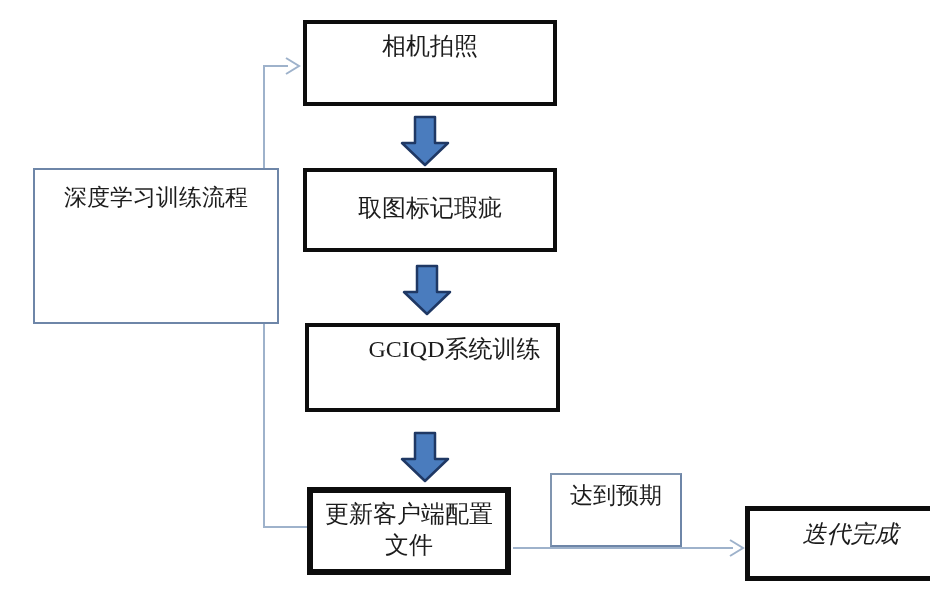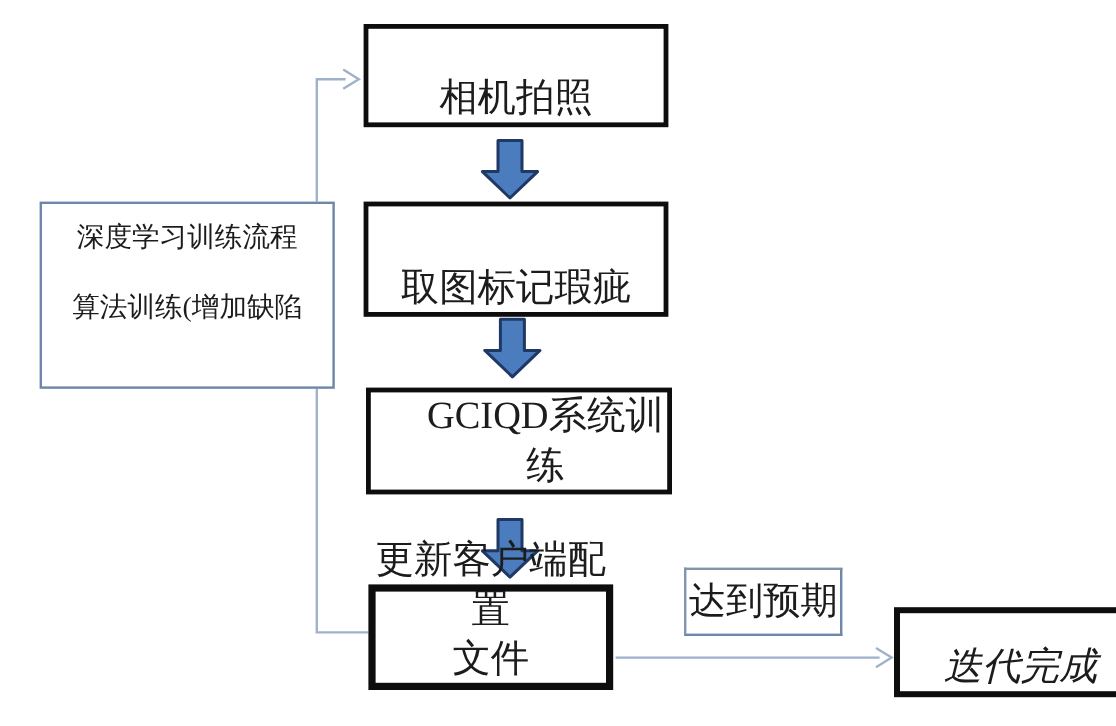--- a/index.html
+++ b/index.html
@@ -28,43 +28,42 @@
     box-sizing: border-box;
     background: #ffffff;
     display: flex;
     flex-direction: column;
     align-items: center;
     text-align: center;
     line-height: 1.28;
   }
   .node-dark {
     border: 4px solid #0d0d0d;
-    font-size: 32px;
-    justify-content: flex-end;
+    font-size: 24px;
   }
   .node-camera  { left: 303px; top: 20px;  width: 254px; height: 86px;  padding-top: 7px; }
-  .node-mark    { left: 303px; top: 168px; width: 254px; height: 96px;  padding-top: 11px; }
+  .node-mark    { left: 303px; top: 168px; width: 254px; height: 84px;  padding-top: 21px; }
   .node-train   { left: 305px; top: 323px; width: 255px; height: 89px;  padding-top: 7px; padding-left: 44px; }
   .node-update  { left: 307px; top: 487px; width: 204px; height: 88px; padding-top: 6px; border-width: 6px; }
   .node-done    { left: 745px; top: 506px; width: 211px; height: 75px;  padding-top: 8px; border-width: 5px; font-style: italic; }
   .node-note {
     left: 3px; top: 168px; width: 246px; height: 156px;
     border: 2px solid #6e86a8;
     font-size: 23px;
     padding-top: 13px;
     line-height: 30px;
     margin-left: 30px;
   }
   .note-gap { height: 28px; }
   .node-expect {
-    left: 570px; top: 473px; width: 132px; height: 57px;
+    left: 550px; top: 473px; width: 132px; height: 74px;
     border: 2px solid #8095b0;
     border-bottom-color: #6e86a8;
     border-right-color: #6e86a8;
-    font-size: 31px;
+    font-size: 23px;
     padding-top: 6px;
   }
   .conn { fill: none; stroke-width: 2; }
   .blockarrow { stroke-width: 2.5; stroke-linejoin: round; }
 </style>
 </head>
 <body>
 
 <div class="canvas">
 
@@ -81,21 +80,20 @@
     </g>
 
     <polygon class="blockarrow" points="415,117 435,117 435,143 448,143 425,165 402,143 415,143" fill="#4a7cbe" stroke="#1f3864"></polygon>
     <polygon class="blockarrow" points="417,266 437,266 437,292 450,292 427,314 404,292 417,292" fill="#4a7cbe" stroke="#1f3864"></polygon>
     <polygon class="blockarrow" points="415,433 435,433 435,459 448,459 425,481 402,459 415,459" fill="#4a7cbe" stroke="#1f3864"></polygon>
   </svg>
 
   <div class="node node-note">
     <div>深度学习训练流程</div>
     <div class="note-gap"></div>
-    <div>算法训练(增加缺陷</div>
   </div>
 
   <div class="node node-dark node-camera">
     <div>相机拍照</div>
   </div>
 
   <div class="node node-dark node-mark">
     <div>取图标记瑕疵</div>
   </div>
 

